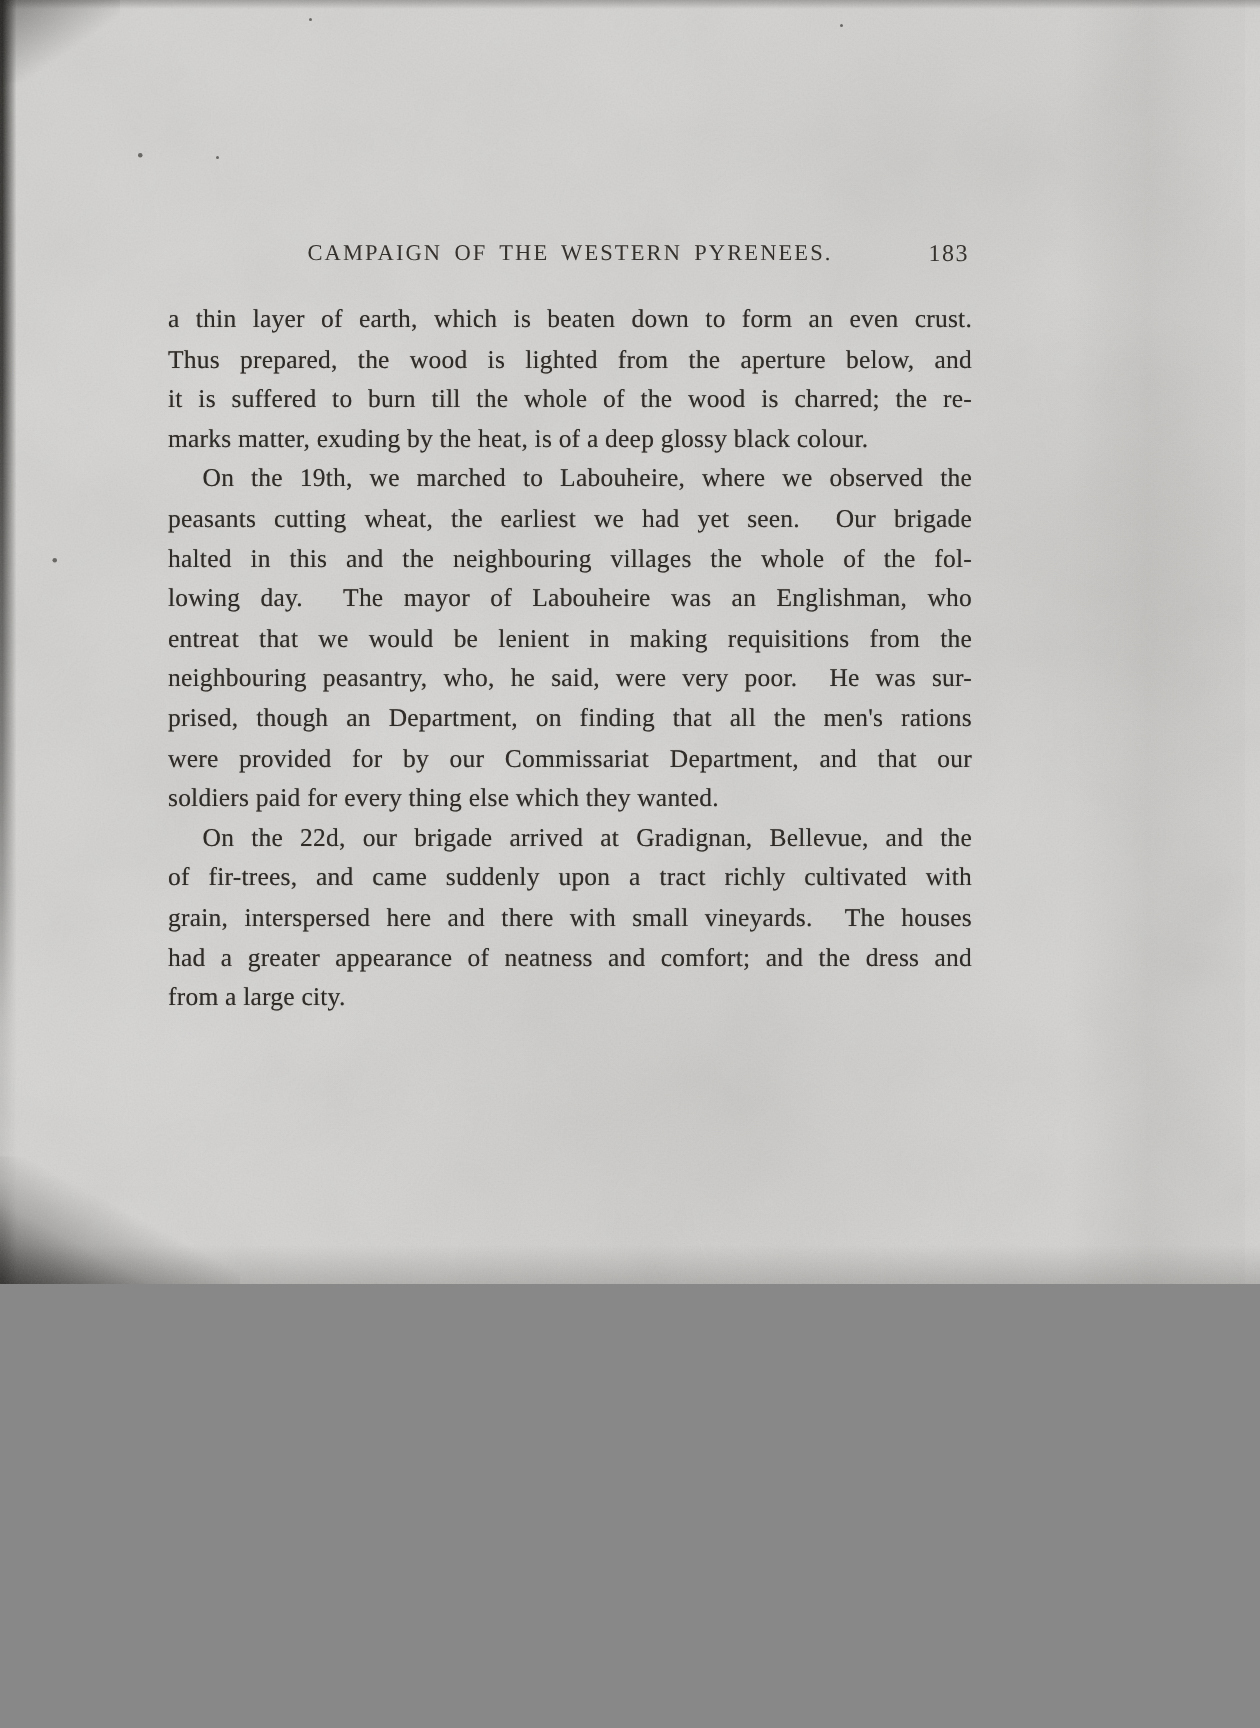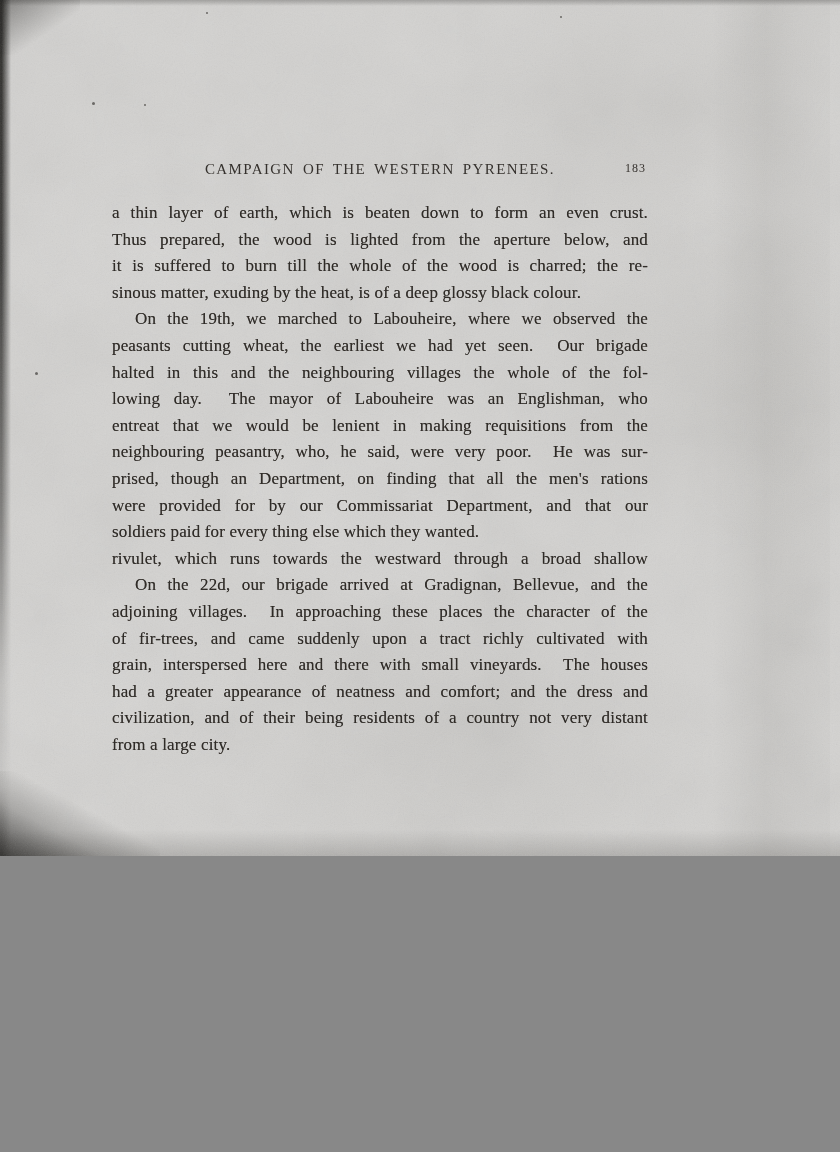--- a/index.html
+++ b/index.html
@@ -15,21 +15,21 @@
       radial-gradient(ellipse 260px 180px at 10% 80%, rgba(255,255,255,0.07), transparent 70%),
       var(--paper,#d3d2d0);
   }
   .noise-svg{position:absolute;left:0;top:0;pointer-events:none;}
   .mottle{z-index:1;opacity:0.10;}
   .grain{z-index:6;opacity:0.10;}
   .header{position:absolute;left:112px;top:161px;width:536px;height:18px;z-index:4;
     color:var(--header_ink,#2e2a26);}
   .running-title{display:block;text-align:center;font-size:15px;line-height:17px;
     letter-spacing:1.4px;word-spacing:3px;}
-  .page-number{position:absolute;right:2px;top:0;font-size:12px;letter-spacing:1px;}
+  .page-number{position:absolute;right:2px;top:0;font-size:16px;letter-spacing:1px;}
   .text-block{position:absolute;left:112px;top:200px;width:536px;z-index:4;
     font-size:17px;line-height:26.6px;color:var(--ink,#282420);
     letter-spacing:0.15px; text-shadow:0 0 0.5px rgba(40,36,30,0.55);}
   .para{margin:0;}
   .line{text-align:justify;text-align-last:justify;white-space:normal;}
   .line.last{text-align-last:left;}
   .line.indent{text-indent:23px;}
   .right-band{position:absolute;left:712px;top:0;width:118px;height:100%;z-index:2;
     background:linear-gradient(to right, transparent, rgba(103,101,96,0.10) 45%, rgba(103,101,96,0.03));}
   .edge-left{position:absolute;left:0;top:0;width:11px;height:100%;z-index:5;
@@ -68,43 +68,40 @@
   <div class="header">
     <span class="running-title">CAMPAIGN OF THE WESTERN PYRENEES.</span>
     <span class="page-number">183</span>
   </div>
 
   <div class="text-block">
       <div class="para">
         <div class="line">a thin layer of earth, which is beaten down to form an even crust.</div>
         <div class="line">Thus prepared, the wood is lighted from the aperture below, and</div>
         <div class="line">it is suffered to burn till the whole of the wood is charred; the re-</div>
-        <div class="line last">sinous matter, exuding by the heat, is of a deep glossy black colour.</div>
+        <div class="line last">marks matter, exuding by the heat, is of a deep glossy black colour.</div>
       </div>
       <div class="para">
         <div class="line indent">On the 19th, we marched to Labouheire, where we observed the</div>
         <div class="line">peasants cutting wheat, the earliest we had yet seen.&nbsp; Our brigade</div>
         <div class="line">halted in this and the neighbouring villages the whole of the fol-</div>
         <div class="line">lowing day.&nbsp; The mayor of Labouheire was an Englishman, who</div>
         <div class="line">entreat that we would be lenient in making requisitions from the</div>
         <div class="line">neighbouring peasantry, who, he said, were very poor.&nbsp; He was sur-</div>
         <div class="line">prised, though an Department, on finding that all the men's rations</div>
         <div class="line">were provided for by our Commissariat Department, and that our</div>
         <div class="line last">soldiers paid for every thing else which they wanted.</div>
       </div>
       <div class="para">
-        <div class="line">rivulet, which runs towards the westward through a broad shallow</div>
       </div>
       <div class="para">
         <div class="line indent">On the 22d, our brigade arrived at Gradignan, Bellevue, and the</div>
-        <div class="line">adjoining villages.&nbsp; In approaching these places the character of the</div>
         <div class="line">of fir-trees, and came suddenly upon a tract richly cultivated with</div>
         <div class="line">grain, interspersed here and there with small vineyards.&nbsp; The houses</div>
         <div class="line">had a greater appearance of neatness and comfort; and the dress and</div>
-        <div class="line">civilization, and of their being residents of a country not very distant</div>
         <div class="line last">from a large city.</div>
       </div>
     </div>
 
   <div class="smudge" style="left:330px;top:893px;width:300px;height:11px;"></div>
   <div class="smudge" style="left:108px;top:922px;width:150px;height:9px;opacity:0.6;"></div>
 
   <svg class="stain-svg" width="840" height="272" viewBox="0 0 840 272">
     <filter id="stainBlur">
         <feGaussianBlur stdDeviation="5"></feGaussianBlur>

